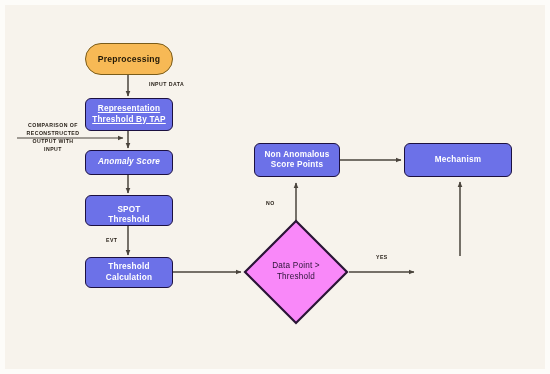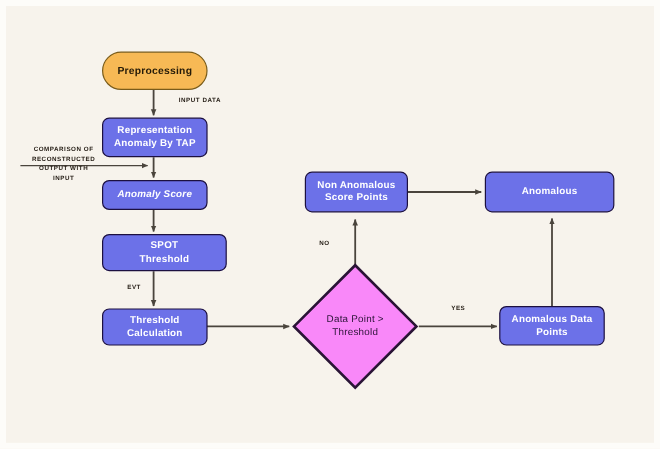--- a/index.html
+++ b/index.html
@@ -126,32 +126,32 @@
 
     <line x1="335" y1="155" x2="396" y2="155" stroke="#4a443c" stroke-width="1.5" marker-end="url(#arrowhead)"></line>
 
     <line x1="455" y1="251" x2="455" y2="177" stroke="#4a443c" stroke-width="1.5" marker-end="url(#arrowhead)"></line>
   </svg>
 
   <div class="node node-orange" style="left:80px; top:38px; width:88px; height:32px;">
     <span>Preprocessing</span>
   </div>
 
-  <div class="node node-blue" style="left:80px; top:93px; width:88px; height:33px;">
+  <div class="node node-blue" style="left:80px; top:93px; width:88px; height:33px;text-decoration:underline;">
     <span>
       <span class="lbl-line">Representation</span>
-      <span class="lbl-line">Anomaly By TAP</span>
+      <span class="lbl-line">Threshold By TAP</span>
     </span>
   </div>
 
   <div class="node node-blue" style="left:80px; top:145px; width:88px; height:25px;font-style:italic;">
     <span>Anomaly Score</span>
   </div>
 
-  <div class="node node-blue" style="left:80px; top:190px; width:104px; height:31px;">
+  <div class="node node-blue" style="left:80px; top:190px; width:88px; height:31px;align-items:flex-end;">
     <span>
       <span class="lbl-line">SPOT</span>
       <span class="lbl-line">Threshold</span>
     </span>
   </div>
 
   <div class="node node-blue" style="left:80px; top:252px; width:88px; height:31px;">
     <span>
       <span class="lbl-line">Threshold</span>
       <span class="lbl-line">Calculation</span>
@@ -170,29 +170,23 @@
     </div>
   </div>
 
   <div class="node node-blue" style="left:249px; top:138px; width:86px; height:34px;align-items:center;">
     <span>
       <span class="lbl-line">Non Anomalous</span>
       <span class="lbl-line">Score Points</span>
     </span>
   </div>
 
-  <div class="node node-blue" style="left:411px; top:250px; width:88px; height:33px;">
-    <span>
-      <span class="lbl-line">Anomalous Data</span>
-      <span class="lbl-line">Points</span>
-    </span>
-  </div>
 
   <div class="node node-blue" style="left:399px; top:138px; width:108px; height:34px;">
-    <span>Anomalous</span>
+    <span>Mechanism</span>
   </div>
 
   <div class="edge-label" style="left:144px; top:76px;">INPUT DATA</div>
 
   <div class="edge-label multi" style="left:8px; top:116px; width:80px;">
     <span class="lbl-line">COMPARISON OF</span>
     <span class="lbl-line">RECONSTRUCTED</span>
     <span class="lbl-line">OUTPUT WITH</span>
     <span class="lbl-line">INPUT</span>
   </div>

